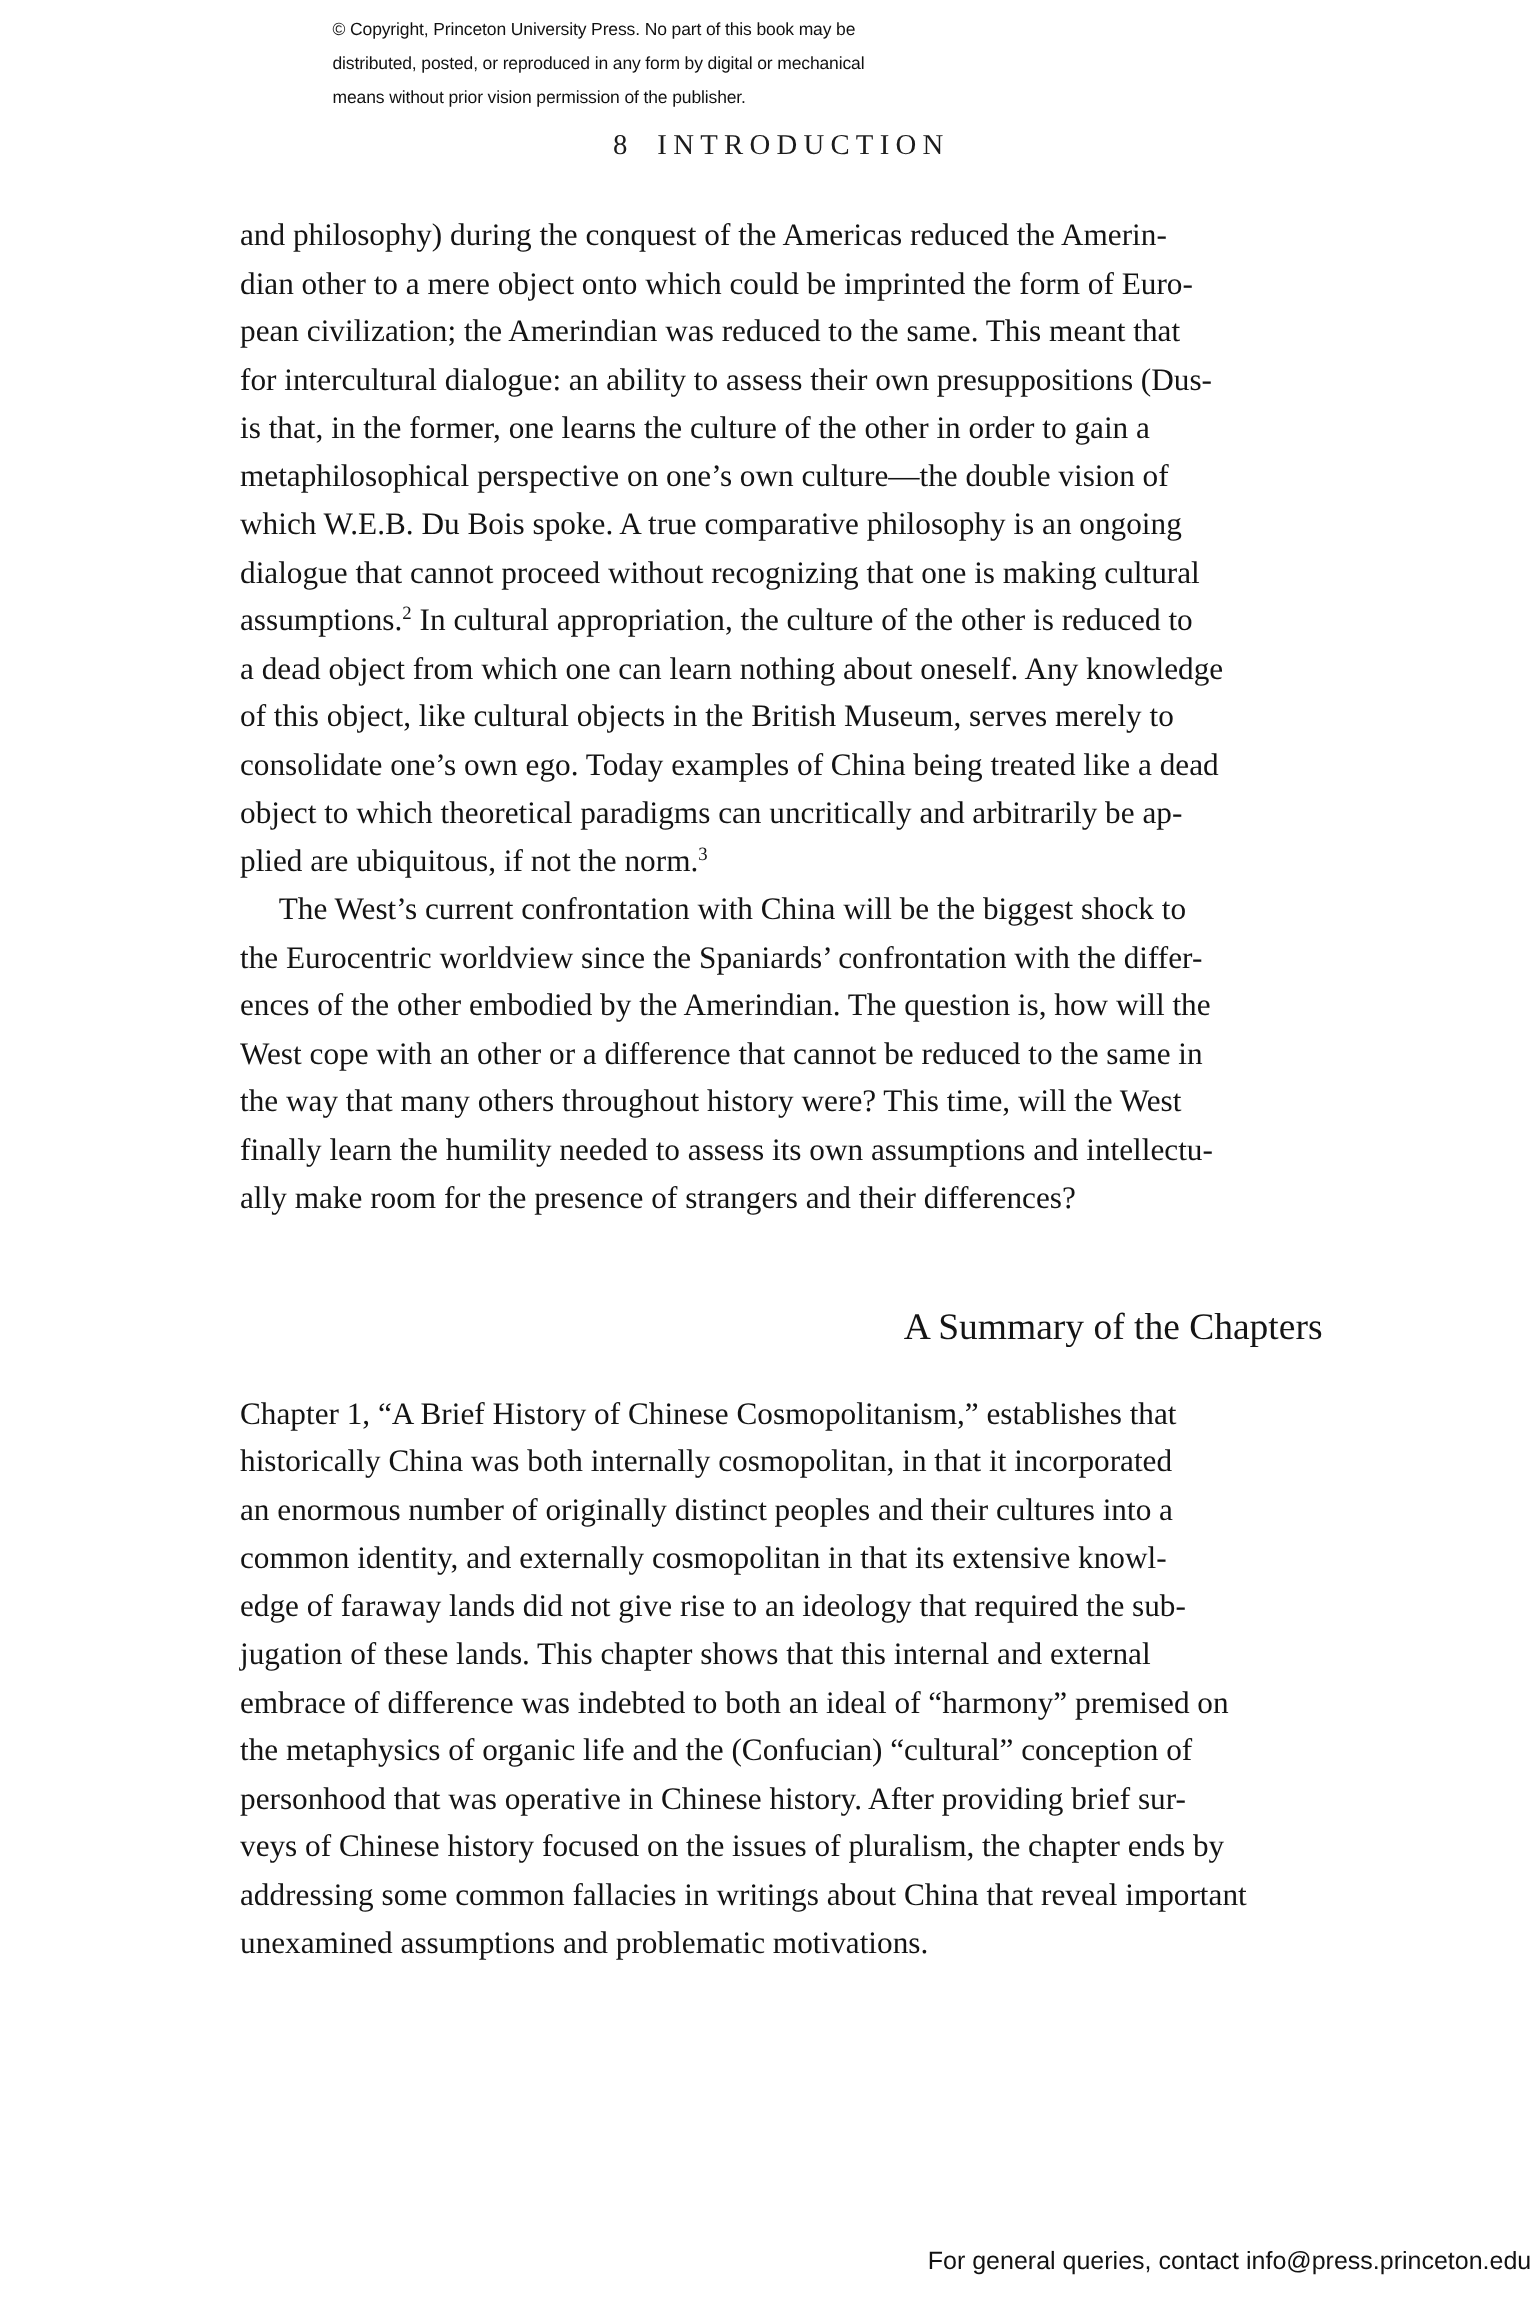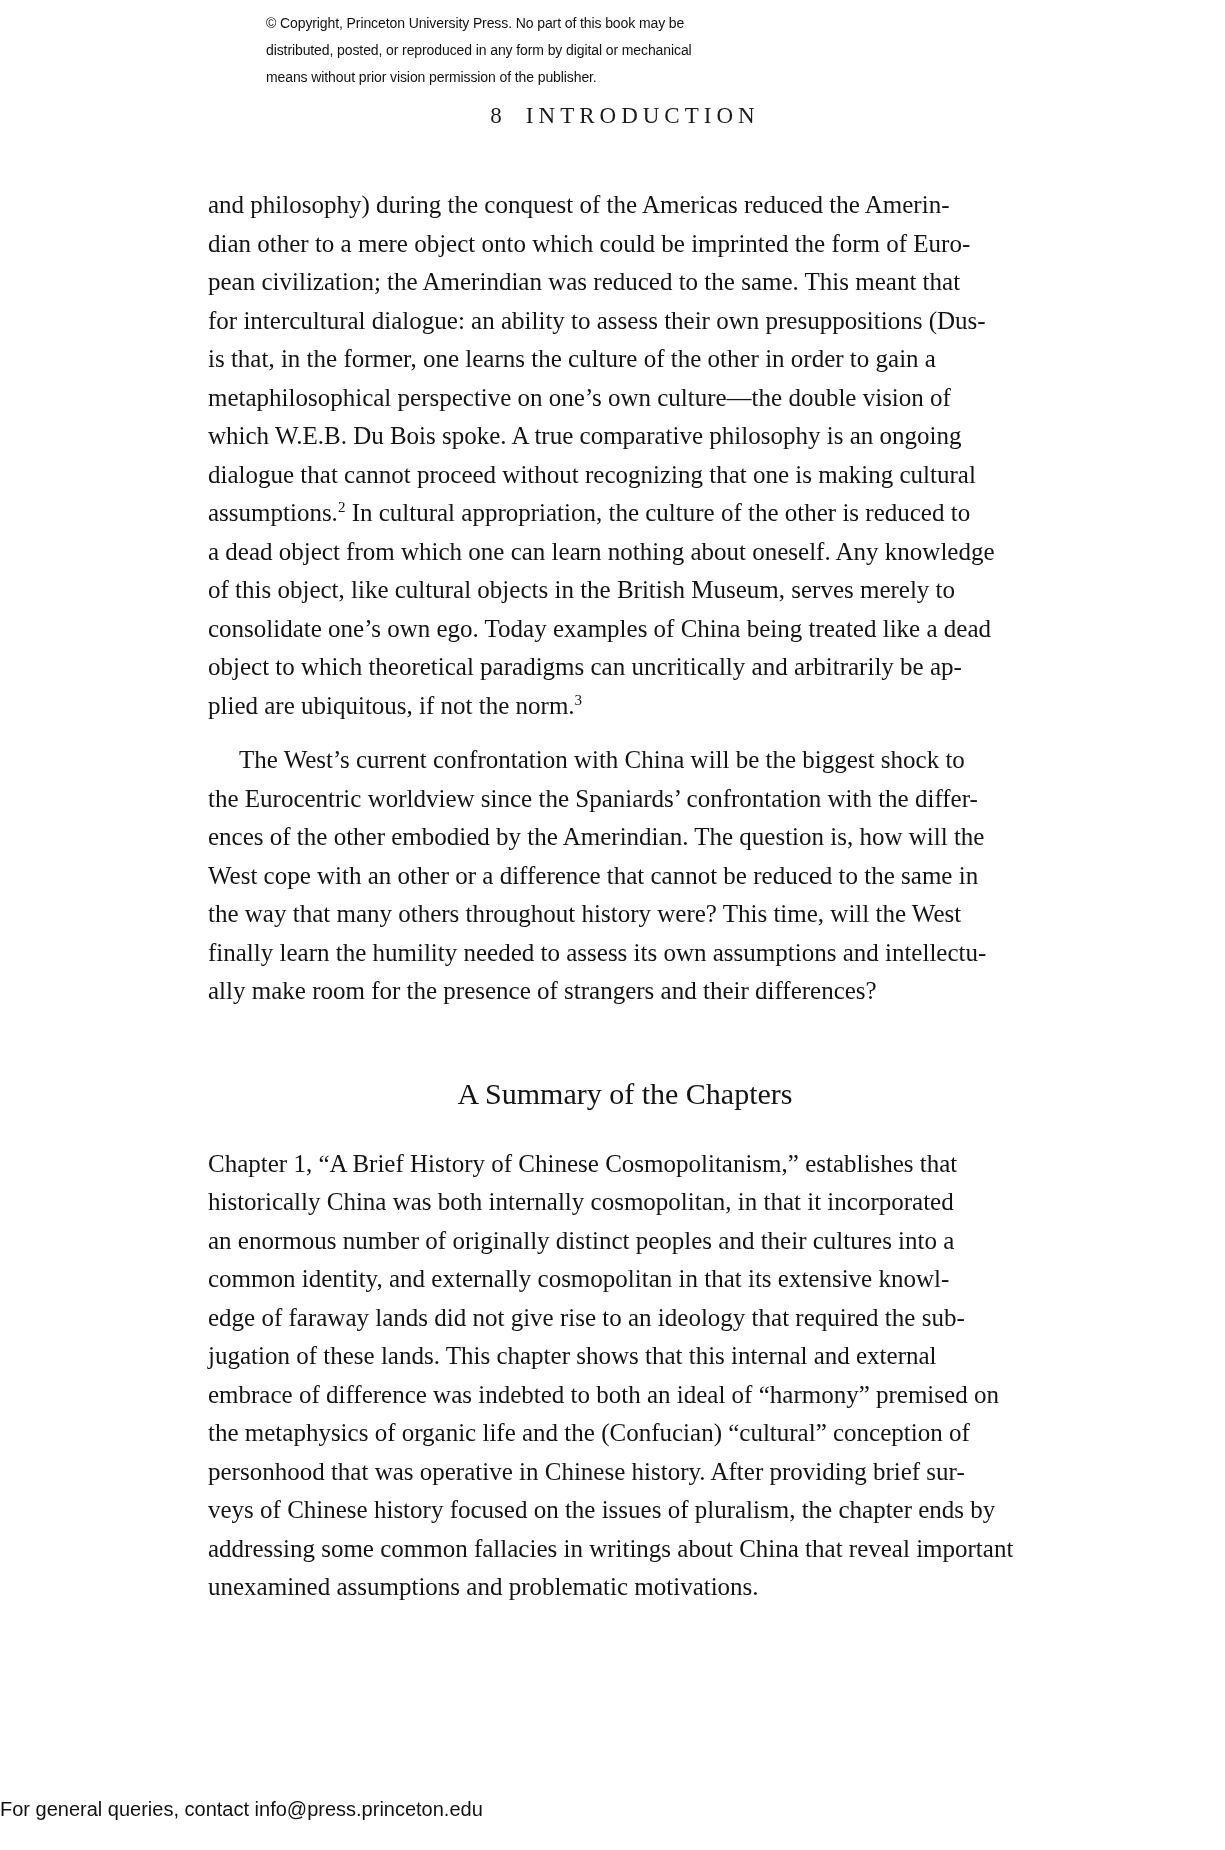--- a/index.html
+++ b/index.html
@@ -41,47 +41,47 @@
   .body {
     position: absolute;
     left: 192px;
     top: 170px;
     width: 866px;
     font-family: "Liberation Serif", "DejaVu Serif", serif;
     font-size: 25px;
     line-height: 38.5px;
     color: #141414;
   }
-  .para { margin: 16px; }
+  .para { margin: 0; }
   .line {
     white-space: nowrap;
     text-align: left;
   }
   .line.indent { text-indent: 31px; }
   .line sup {
     font-size: 15px;
     line-height: 0;
     vertical-align: 9px;
     letter-spacing: 0;
   }
   .section-heading {
     font-size: 30px;
     line-height: 42px;
     margin: 62px 0 30px 0;
-    text-align: center;
+    text-align: right;
     white-space: nowrap;
     color: #141414;
   }
   
   .footer {
     position: absolute;
     left: 0;
     top: 1796px;
     width: 1225px;
-    text-align: left;
+    text-align: right;
     font-family: "Liberation Sans", "DejaVu Sans", sans-serif;
     font-size: 20px;
     line-height: 27px;
     color: #111;
   }
 </style>
 </head>
 <body>
 
 <div class="page">

